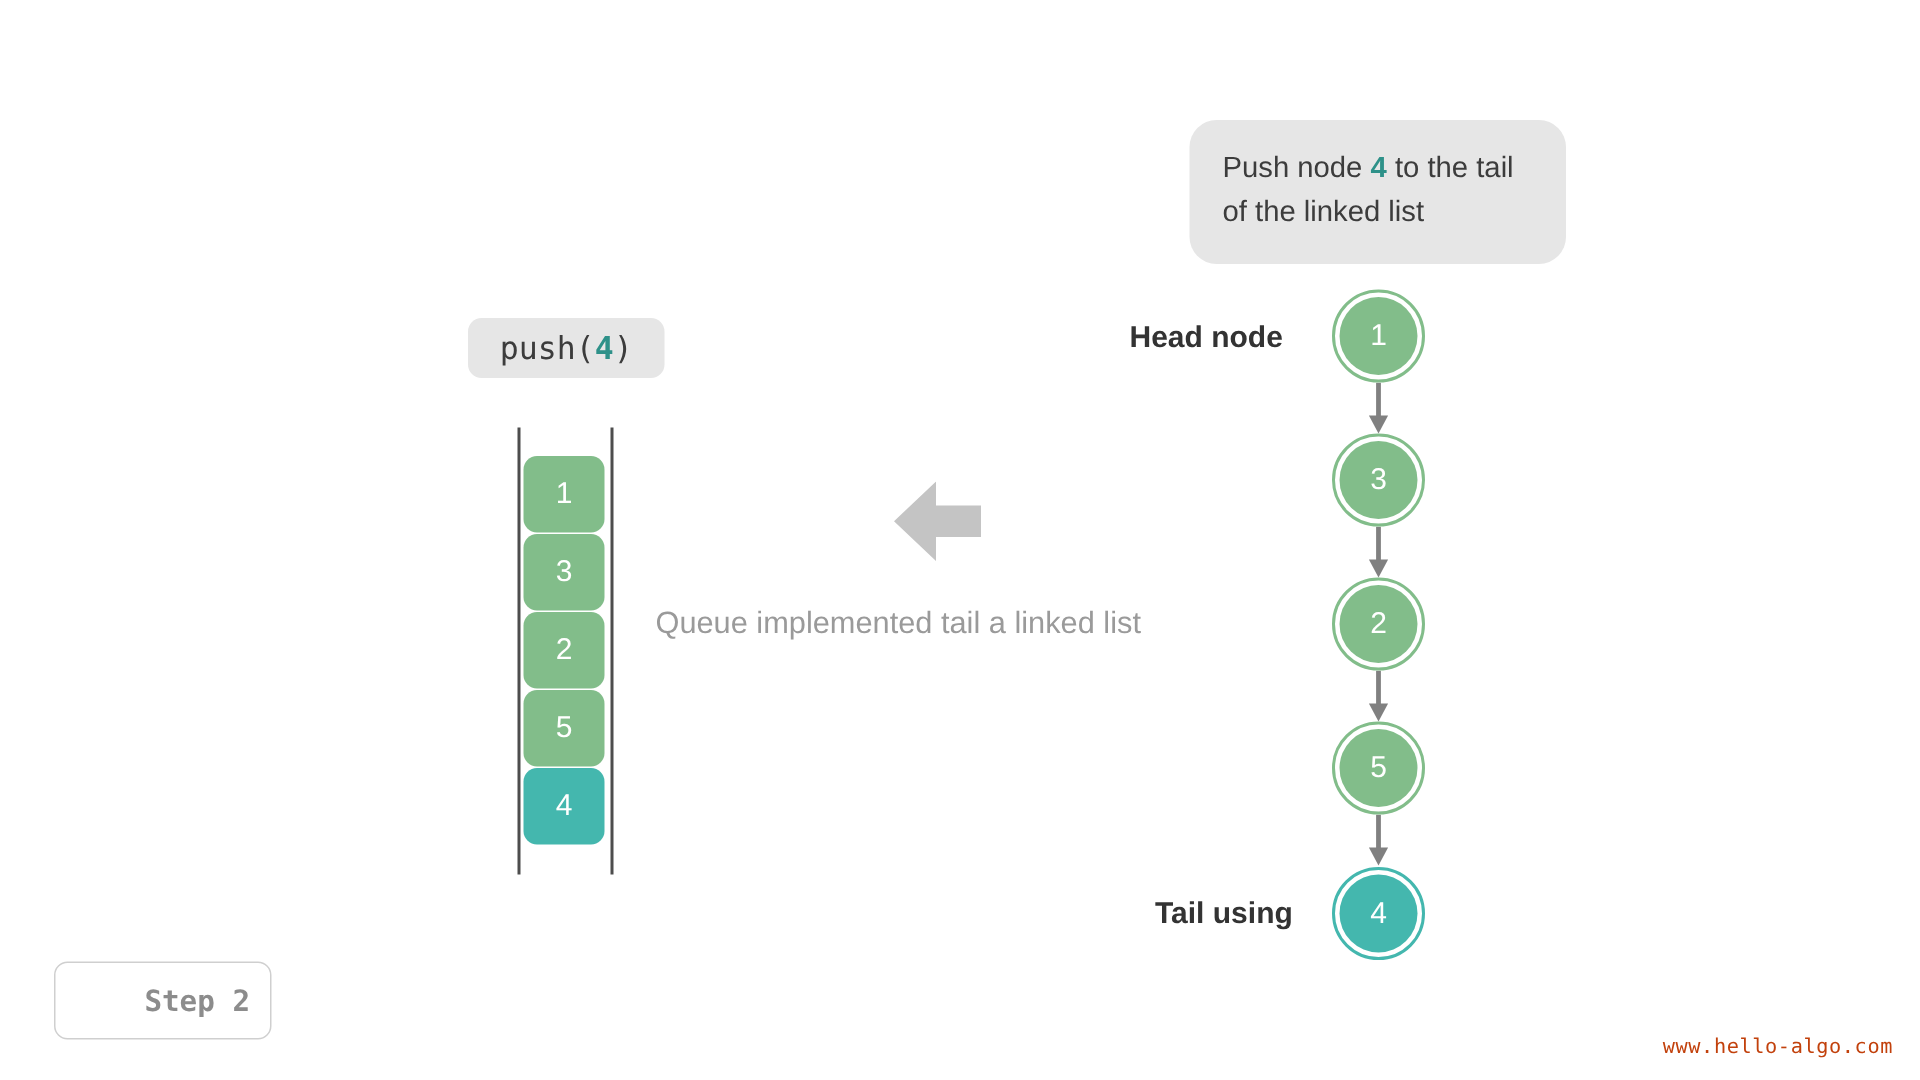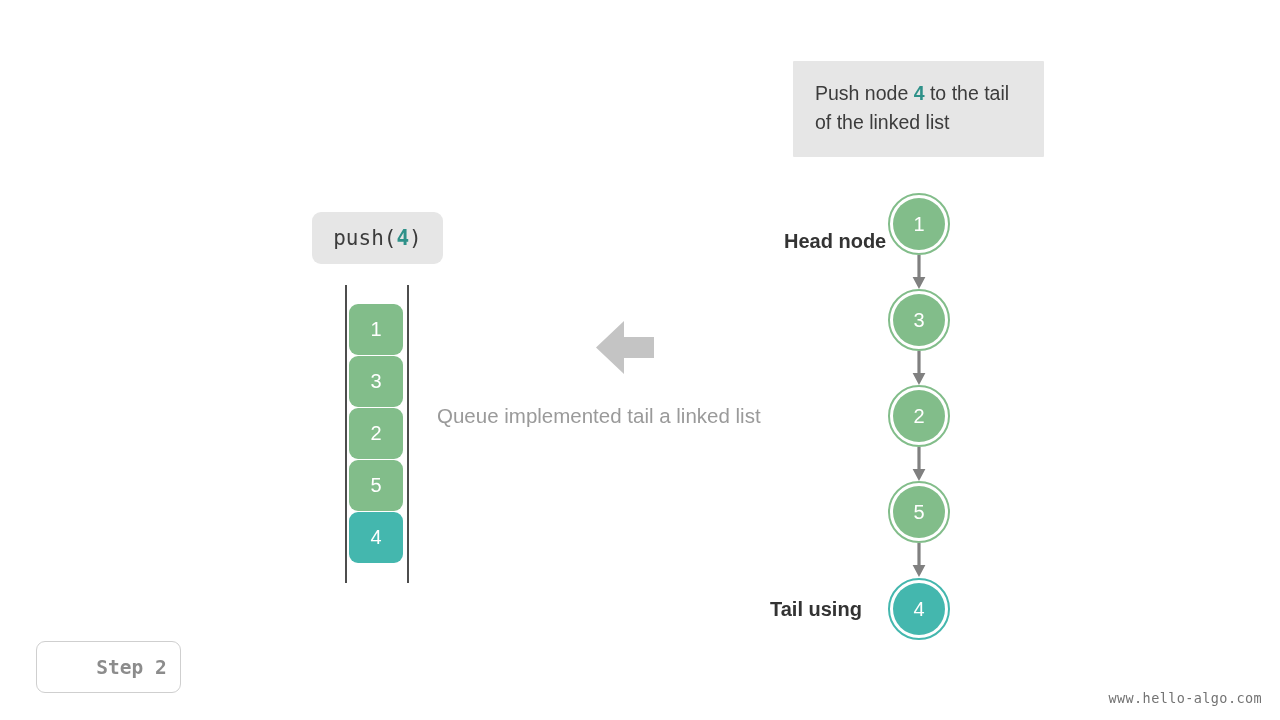--- a/index.html
+++ b/index.html
@@ -13,42 +13,42 @@
     position: relative;
     overflow: hidden;
     font-family: "Liberation Sans", sans-serif;
     -webkit-font-smoothing: antialiased;
   }
 
   
   .callout {
     position: absolute;
     left: 793px;
-    top: 61px;
+    top: 80px;
     width: 251px;
     box-sizing: border-box;
     background: #e6e6e6;
-    border-radius: 1px;
+    border-radius: 18px;
     padding: 18px 22px 20px 22px;
     font-size: 19.5px;
     line-height: 29px;
     color: #3c3c3c;
   }
   .callout .hl {
     color: #2e9189;
     font-weight: bold;
   }
 
   
   .op-pill {
     position: absolute;
     left: 312px;
     top: 212px;
     width: 131px;
-    height: 52px;
+    height: 40px;
     box-sizing: border-box;
     background: #e6e6e6;
     border-radius: 9px;
     display: flex;
     align-items: center;
     justify-content: center;
     font-family: "DejaVu Sans Mono", monospace;
     font-size: 21px;
     color: #3c3c3c;
     letter-spacing: 0px;
@@ -158,21 +158,21 @@
   }
 
   
   .side-label {
     position: absolute;
     font-size: 20px;
     font-weight: bold;
     color: #333333;
     white-space: nowrap;
   }
-  .label-head { left: 753px; top: 230px; margin-left: 31px; }
+  .label-head { left: 753px; top: 214px; }
   .label-tail { left: 770px; top: 598px; }
 
   
   .step-badge {
     position: absolute;
     left: 36px;
     top: 641px;
     width: 145px;
     height: 52px;
     box-sizing: border-box;
@@ -189,21 +189,21 @@
     padding-left: 46px;
   }
 
   
   .watermark {
     position: absolute;
     right: 18px;
     bottom: 14px;
     font-family: "DejaVu Sans Mono", monospace;
     font-size: 13.5px;
-    color: #737373;
+    color: #c2410c;
     letter-spacing: 0.4px;
   }
 </style>
 </head>
 <body>
 
 <div class="callout">
   <span>Push node </span><span class="hl">4</span><span> to the tail of the linked list</span>
 </div>
 

